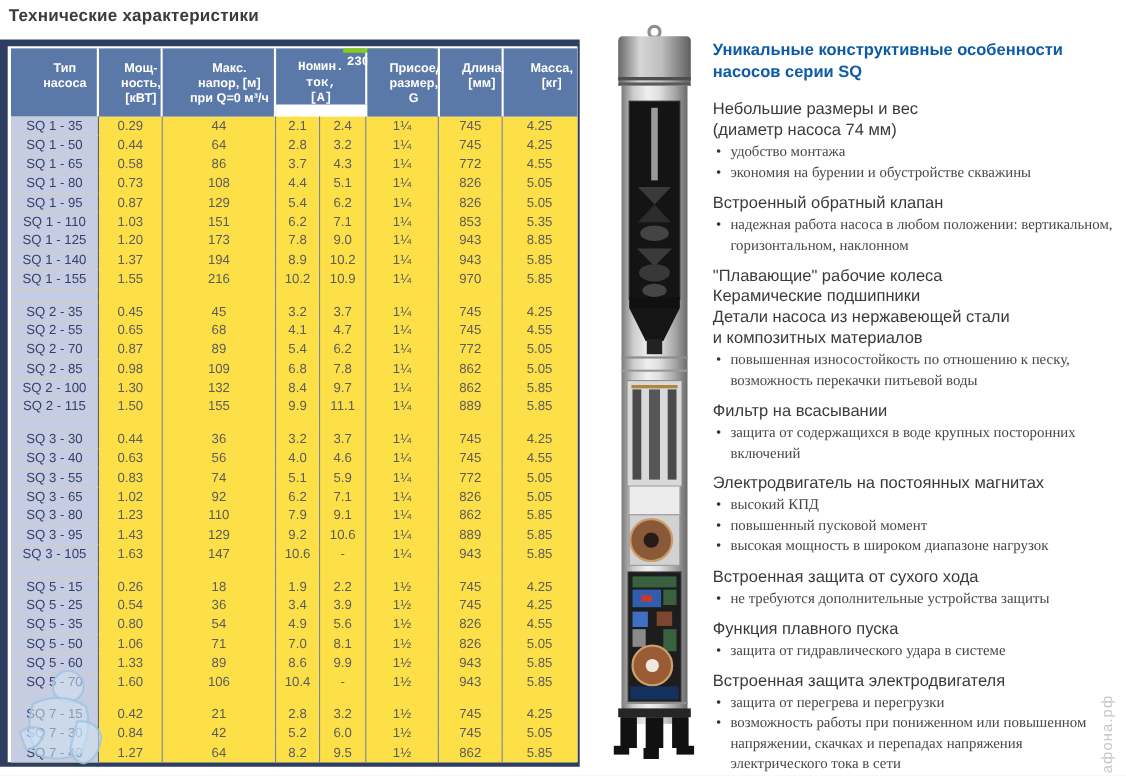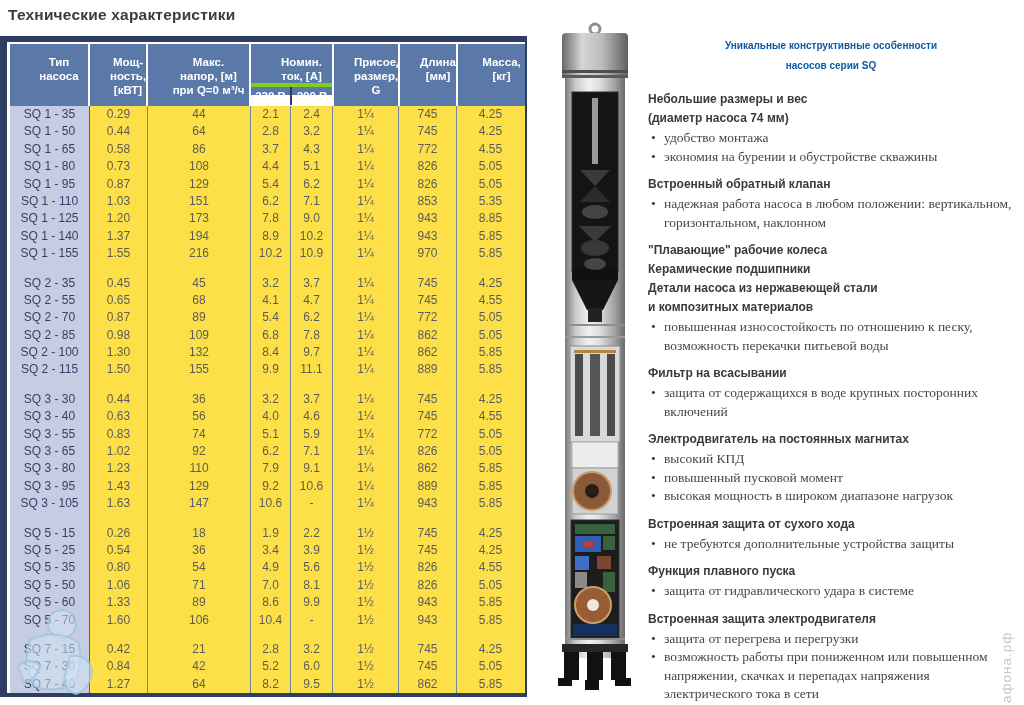--- a/index.html
+++ b/index.html
@@ -10,42 +10,42 @@
   
   .spec-table{position:absolute;left:0;top:36px;background:#fff;
       border-left:7px solid #2e3e63;border-top:6px solid #2e3e63;
       border-bottom:4px solid #2e3e63;border-right:2px solid #2e3e63;
       padding:2px 0 0 3px;}
   .thead{display:grid;grid-template-columns:80px 58px 103px 83px 66px 58px 67px;background:#fff;}
   .hcell{background:#5b79a8;color:#fff;font-size:11.5px;font-weight:bold;text-align:center;
          padding-top:11px;height:51px;border-right:2px solid #fff;line-height:14px;}
   .hcell:last-child{border-right:none;}
   .hcell .hl{display:block;margin-left:20px;}
-  .hcell-current{padding:0;display:flex;flex-direction:column;}
+  .hcell-current{padding:0;display:flex;flex-direction:row;font-family:Liberation Mono, monospace;}
   .hc-top{flex:1;padding-top:11px;line-height:14px;}
   .hc-sub{display:flex;border-top:4px solid #84cc16;height:19px;}
   .hc-sub .sub{width:41px;line-height:18px;font-size:11.5px;}
   .hc-sub .sub:first-child{border-right:2px solid #2e3e63;width:40px;}
   .tbody{background:#fde047;}
   .trow{display:grid;grid-template-columns:80px 58px 103px 40px 42px 66px 58px 67px;height:17.4px;}
   .trow.spacer{height:12px;}
   .cell{font-size:12px;line-height:17.4px;text-align:center;color:#5c5c5c;
         border-right:1px solid #7485aa;overflow:hidden;white-space:nowrap;}
   .cell.c7{border-right:none;}
   .cell.c0{background:#c6cce1;color:#33406b;border-right:1px solid #4d5f8c;}
   .trow.spacer .cell{line-height:12px;}
 
   
   .pump{position:absolute;left:545px;top:20px;width:100px;height:682px;}
 
   
   .features{position:absolute;left:648px;top:36px;width:366px;color:#454545;}
-  .f-title{color:#0d5ba5;font-size:10px;font-weight:bold;line-height:19.5px;margin-bottom:15px;text-align:center;}
+  .f-title{color:#0d5ba5;font-size:15px;font-weight:bold;line-height:19.5px;margin-bottom:15px;}
   .sections .section{margin-top:9px;}
-  .sections .sec-h{font-size:12px;font-weight:bold;color:#3a3a3a;line-height:19px;}
+  .sections .sec-h{font-size:15px;font-weight:normal;color:#3a3a3a;line-height:19px;}
   .sections ul{margin:1px 0 0 0;padding:0;list-style:none;}
   .sections li{position:relative;padding-left:16px;font-size:13.5px;line-height:18.5px;color:#474747;font-family:Liberation Serif, serif;}
   .sections li::before{content:"\2022";position:absolute;left:3px;top:0;color:#333;}
 
   
   .wm-vert{position:absolute;left:999px;top:703px;width:132px;height:17px;
            transform:rotate(-90deg);transform-origin:top left;
            font-size:13.5px;color:#c7c7c7;letter-spacing:1px;}
   .wm-figure{position:absolute;left:0;top:596px;width:106px;height:108px;pointer-events:none;z-index:5;}
 </style>

